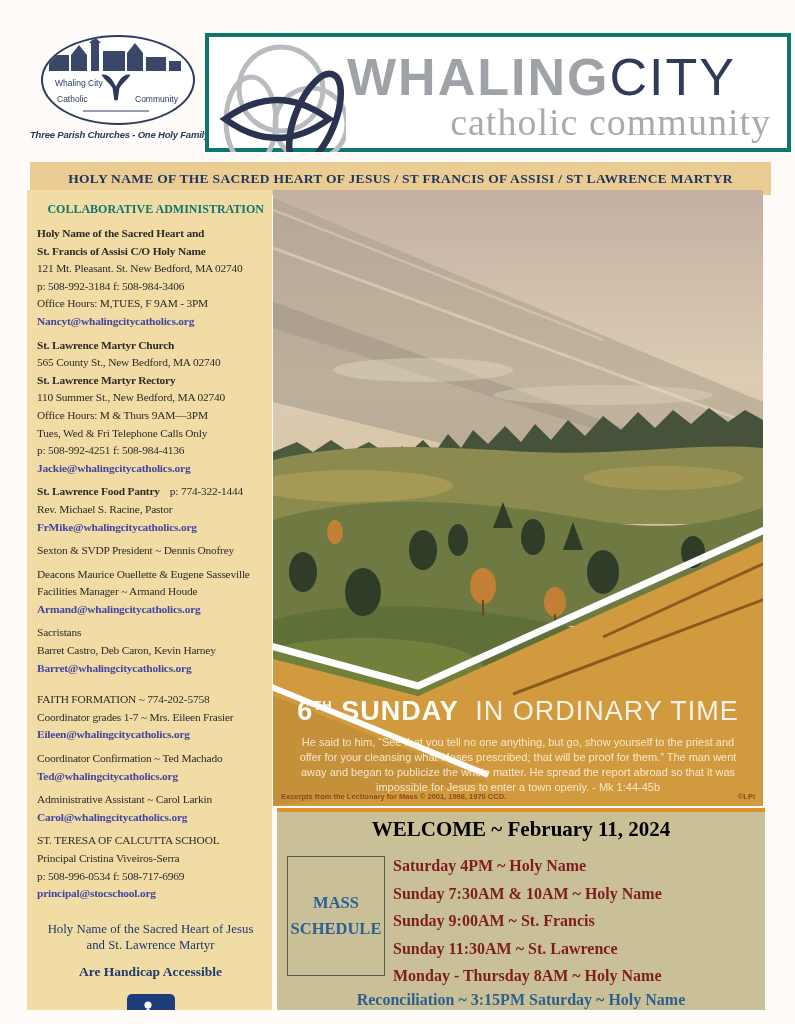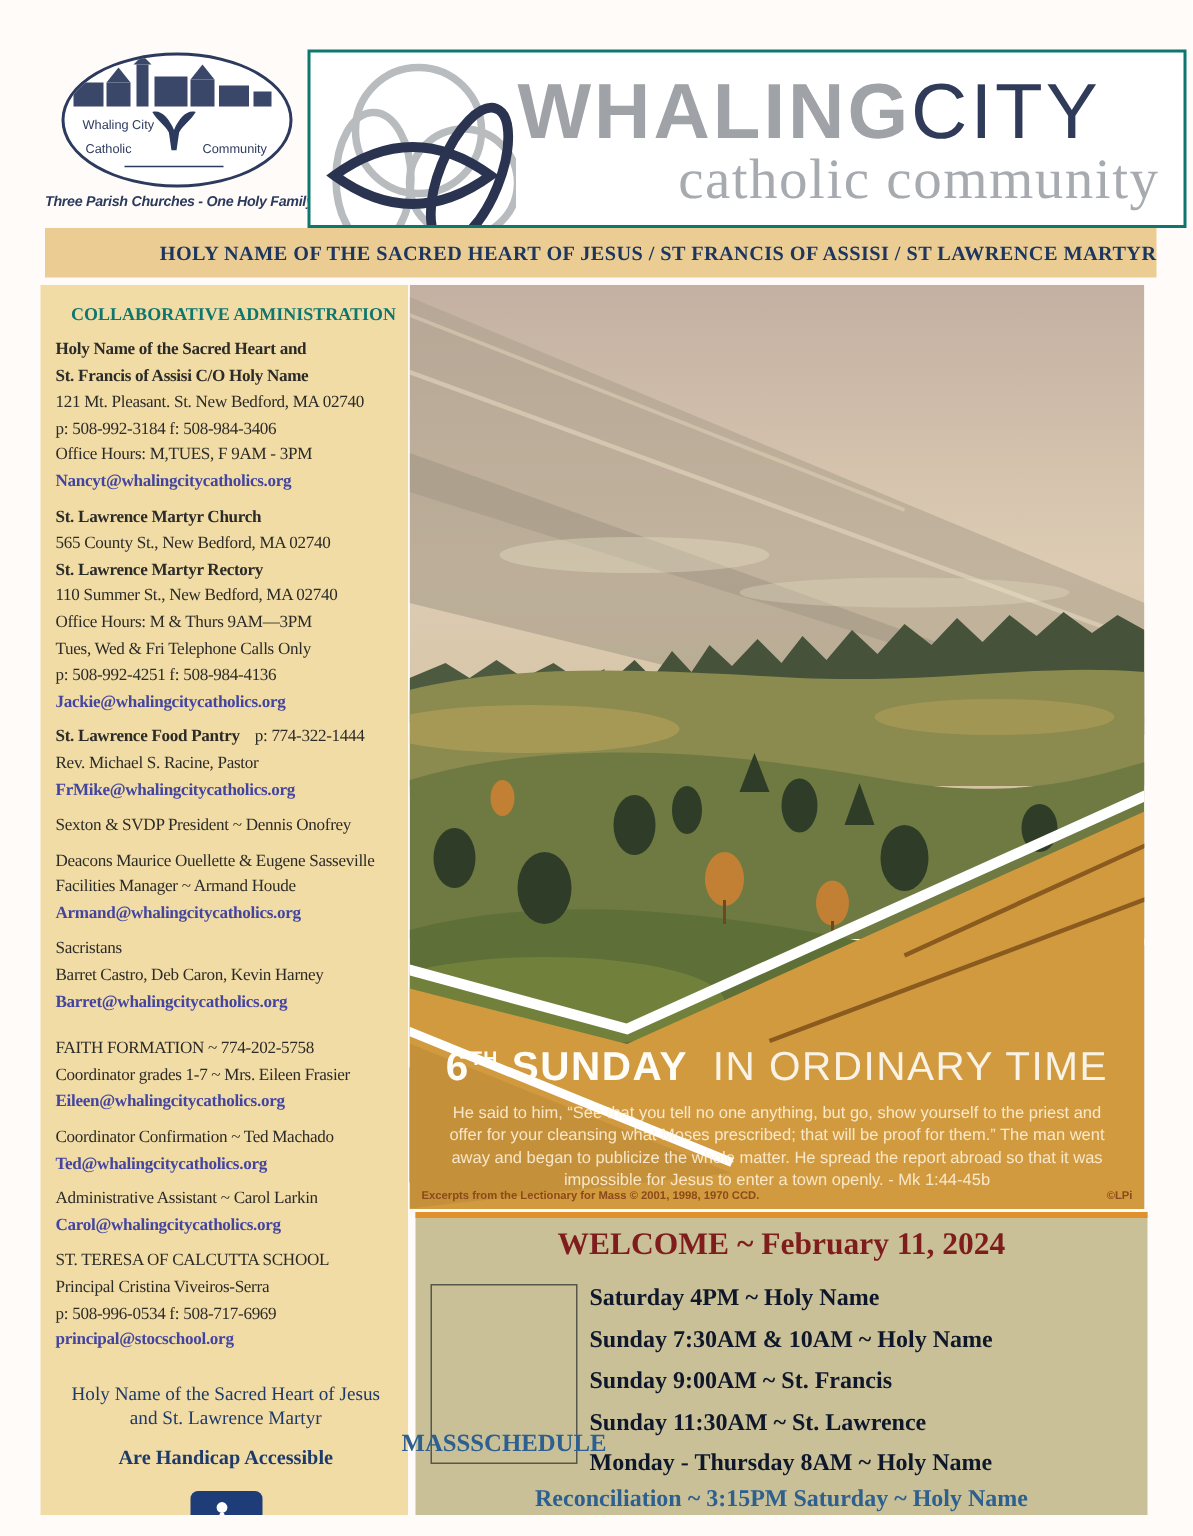--- a/index.html
+++ b/index.html
@@ -7,32 +7,32 @@
         font-family:"Liberation Serif",serif;}
 
   
   .hdr-left{position:absolute;left:30px;top:35px;width:175px;height:118px;}
   .oval{width:150px;height:86px;border:2px solid #2c3a5e;border-radius:50%;margin:0 auto;
         background:#fff;overflow:hidden;}
   .tagline{margin-top:4px;text-align:center;font-family:"Liberation Sans",sans-serif;
            font-weight:bold;font-style:italic;font-size:9.5px;letter-spacing:-0.2px;
            color:#2c3a5e;white-space:nowrap;}
   .hdr-right{position:absolute;left:205px;top:33px;width:586px;height:119px;background:#fff;
-             border:2px solid #0f766e;box-sizing:border-box;}
+             border:4px solid #0f766e;box-sizing:border-box;}
   .rings{position:absolute;left:2px;top:2px;}
   .brand1{position:absolute;left:138px;top:14px;font-family:"Liberation Sans",sans-serif;
           font-size:52px;letter-spacing:2px;white-space:nowrap;line-height:1;}
   .brand1 .w{font-weight:bold;color:#9fa2a6;}
   .brand1 .c{font-weight:300;color:#2f3b58;}
   .brand2{position:absolute;right:16px;top:66px;font-family:Liberation Serif, serif;
           font-weight:300;font-size:38px;color:#a7abb0;letter-spacing:1px;line-height:1;}
 
   
-  .banner{position:absolute;left:30px;top:152px;width:741px;height:33px;background:#ebcd94;
-          display:flex;align-items:center;justify-content:flex-end;}
+  .banner{position:absolute;left:30px;top:162px;width:741px;height:33px;background:#ebcd94;
+          display:flex;align-items:center;justify-content:center;}
   .banner span{font-weight:bold;font-size:13.5px;letter-spacing:0.3px;color:#1d3660;white-space:nowrap;}
 
   
   .sidebar{position:absolute;left:27px;top:190px;width:245px;height:820px;background:#f2dca6;
            box-sizing:border-box;padding:8px 8px 0 10px;overflow:hidden;color:#2b2b28;}
   .side-head{text-align:right;font-weight:bold;font-size:12px;margin:4px 0 8px 0;color:#0f766e;}
   .blk{margin-top:6px;}
   .blk.gap-lg{margin-top:14px;}
   .ln{font-size:11.4px;line-height:17.6px;letter-spacing:-0.2px;white-space:nowrap;}
   .ln.b,.b{font-weight:bold;}
@@ -55,25 +55,25 @@
   .f-quote{position:absolute;left:50%;transform:translateX(-50%);top:545px;width:456px;
            text-align:center;font-family:"Liberation Sans",sans-serif;font-size:11px;
            line-height:15px;color:rgba(255,246,226,0.85);}
   .f-credits{position:absolute;left:8px;right:8px;bottom:5px;display:flex;justify-content:space-between;
              font-family:"Liberation Sans",sans-serif;font-weight:bold;font-size:7.5px;color:#8a4a1a;}
 
   
   .sched{position:absolute;left:277px;top:808px;width:488px;height:202px;background:#c9c098;
          border-top:4px solid #e0912c;box-sizing:border-box;}
   .welcome{position:absolute;left:0;top:5px;width:100%;text-align:center;font-weight:bold;
-           font-size:21px;color:#7f1d1d;}
+           font-size:21px;color:#000000;}
   .mass-box{position:absolute;left:10px;top:44px;width:96px;height:118px;border:1.5px solid #56564a;
-            display:flex;align-items:flex-end;justify-content:center;
+            display:flex;flex-direction:column;align-items:center;justify-content:center;
             font-weight:bold;font-size:16.5px;color:#2d608f;line-height:1.6;}
-  .items{position:absolute;left:116px;top:40px;font-weight:bold;font-size:16px;color:#0f172a;
+  .items{position:absolute;left:116px;top:40px;font-weight:bold;font-size:16px;color:#7f1d1d;
          line-height:27.5px;white-space:nowrap;}
   .recon{position:absolute;left:0;top:179px;width:100%;text-align:center;font-weight:bold;
          font-size:16px;color:#2d608f;white-space:nowrap;}
 </style>
 </head>
 <body>
 
 <div class="page">
 
   <div class="hdr-left">

